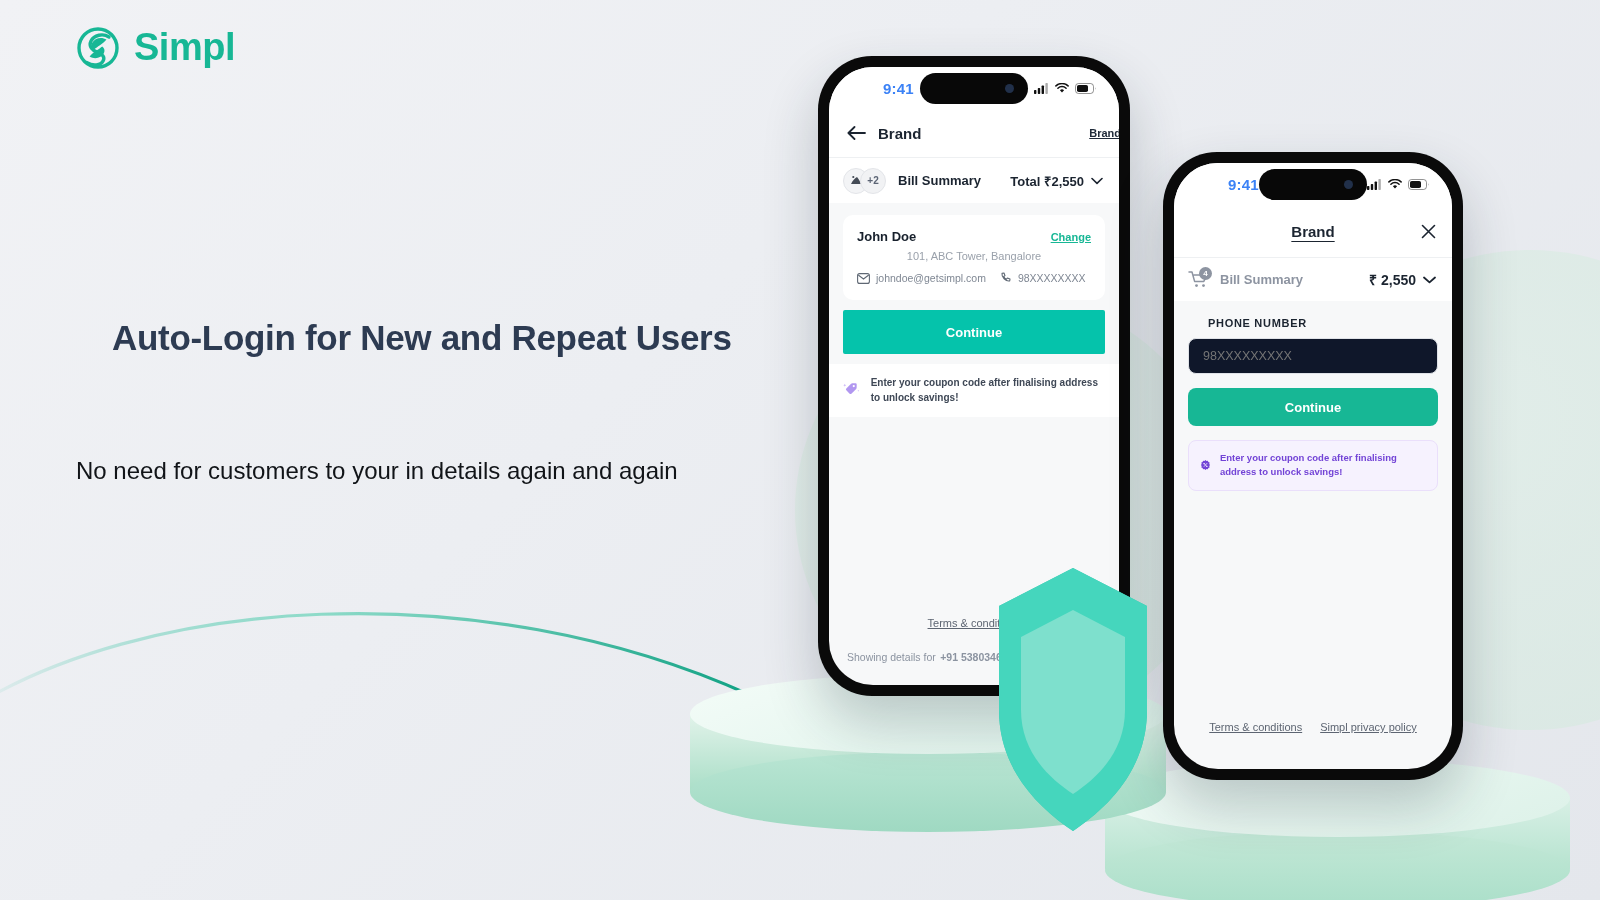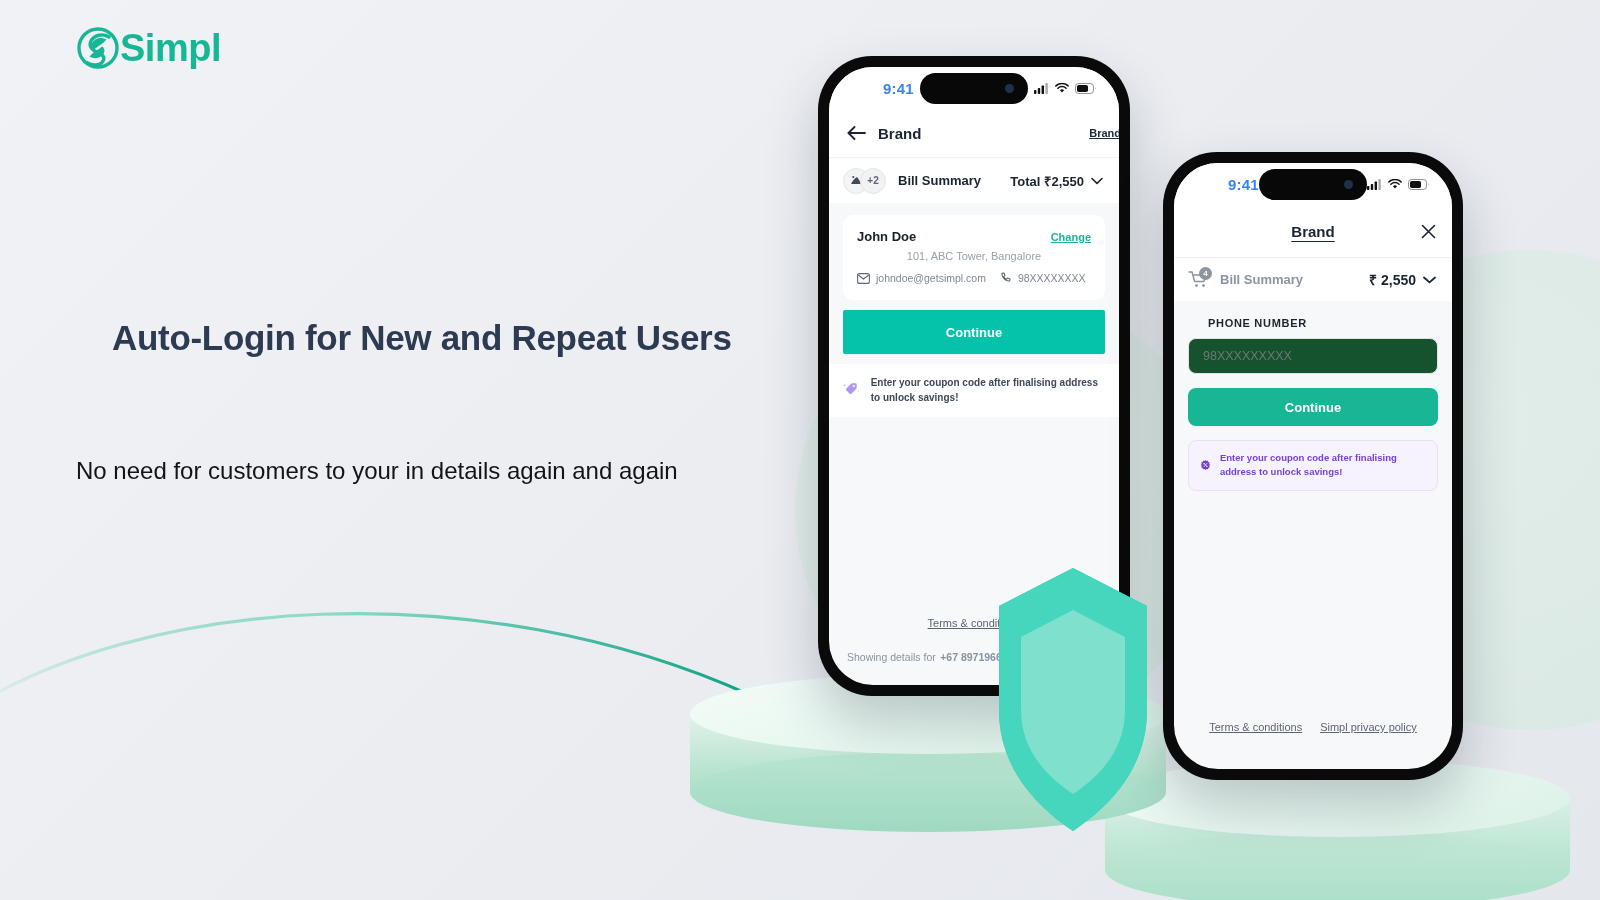--- a/index.html
+++ b/index.html
@@ -11,21 +11,21 @@
   }
 
   
   .bg-circle{ position:absolute; border-radius:50%; background:#dfece6; opacity:.75; }
   #circ-left { width:430px; height:430px; left:795px; top:295px; background:radial-gradient(circle at 40% 35%,#e2efe9,#d9e9e2); }
   #circ-right{ width:480px; height:480px; left:1290px; top:250px; background:radial-gradient(circle at 40% 35%,#dfeee7,#d6e8e0); }
 
   .arc{ position:absolute; left:-40px; top:555px; width:800px; height:220px; pointer-events:none;}
 
   
-  .logo{ position:absolute; left:76px; top:26px; display:flex; align-items:center; }
+  .logo{ position:absolute; left:76px; top:26px; display:flex; gap:14px; }
   .logo-mark{ width:44px; height:44px; }
   .logo-text{ font-size:38px; font-weight:700; color:#17b795; letter-spacing:-.5px; }
 
   .headline{
     position:absolute; left:76px; top:310px; width:680px;
     font-size:35px; line-height:1.58; font-weight:700; color:#2d3b52; letter-spacing:-.3px;margin-left:36px;
   }
   .subline{
     position:absolute; left:76px; top:442px; width:700px;
     font-size:24px; line-height:2.42; font-weight:400; color:#111418;
@@ -79,21 +79,21 @@
   .coupon-text{ font-size:10px; font-weight:700; line-height:1.45; color:#3f4856; }
   .coupon2{ background:#f6f2fe; border:1px solid #eadffb; border-radius:8px;
             display:flex; align-items:center; gap:9px; }
   .coupon2-text{ font-size:9.5px; font-weight:700; line-height:1.5; color:#7243d6; }
 
   .footlinks{ display:flex; align-items:center; justify-content:center; gap:22px; }
   .footlink{ font-size:11px; color:#5d6572; text-decoration:underline; }
   .showing{ font-size:10.5px; color:#8b93a0; }
 
   .field-label{ font-size:11px; font-weight:700; letter-spacing:.7px; color:#1b2430;margin-left:20px; }
-  .field{ border:1px solid #dfe2e7; background:#14532d; border-radius:8px; font-size:12.5px;
+  .field{ border:1px solid #dfe2e7; background:#0f172a; border-radius:8px; font-size:12.5px;
           color:#a7adb7; display:flex; align-items:center; padding:0 14px; }
 
   .close-x{ margin-left:auto; cursor:pointer; }
 </style>
 </head>
 <body>
 
 <div class="bg-circle" id="circ-left"></div>
 <div class="bg-circle" id="circ-right"></div>
 
@@ -214,21 +214,21 @@
         </svg>
         <span class="coupon-text">Enter your coupon code after finalising address to unlock savings!</span>
       </div>
     </div>
 
     <div class="footlinks" style="position:absolute; left:0; right:0; bottom:56px;">
       <span class="footlink">Terms &amp; conditions</span>
     </div>
     <div style="position:absolute; left:18px; bottom:20px;">
       <span class="showing">Showing details for</span>
-      <b class="showing" style="font-weight:700;">+67 8971966</b>
+      <b class="showing" style="font-weight:700;">+91 5380346</b>
     </div>
 
   </div>
 </div>
 
 <div class="phone" style="left:1163px; top:152px; width:300px; height:628px;">
   <div class="phone-screen">
 
     <div class="statusbar">
       <span class="clock">9:41</span>

